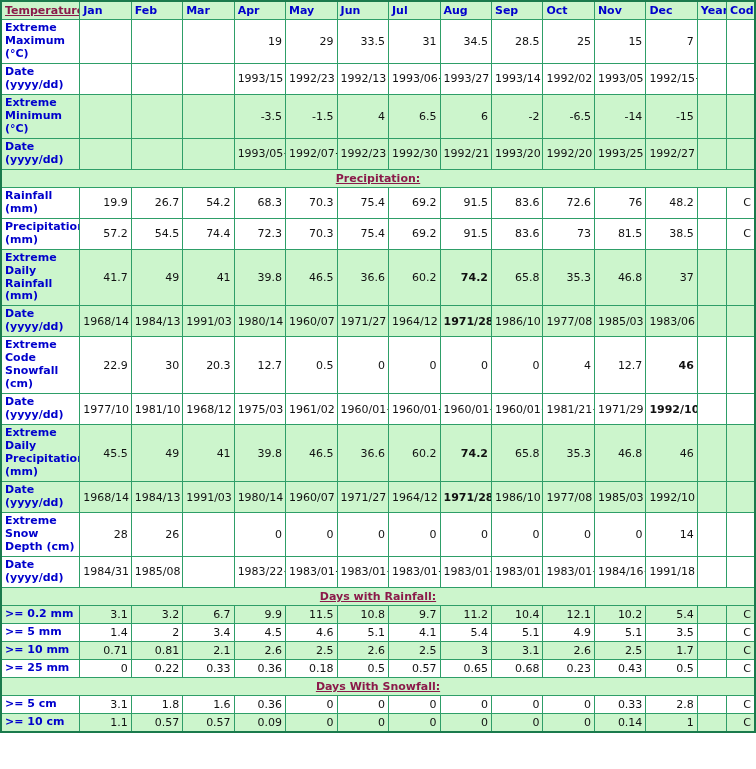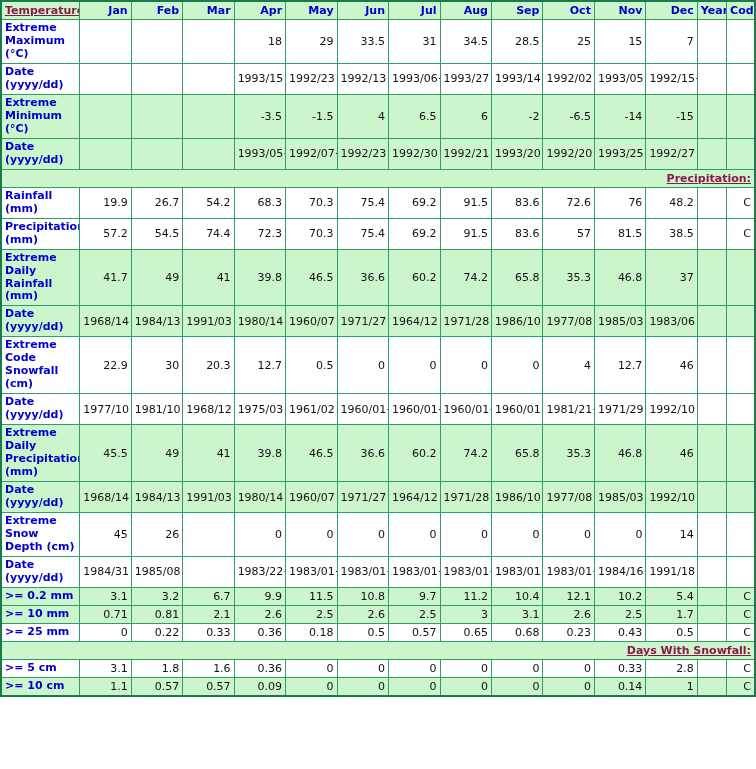--- a/index.html
+++ b/index.html
@@ -27,60 +27,60 @@
   }
   
   col.c-label { width: 78px; }
   col.c-mon   { width: 51px; }
   col.c-year  { width: 29px; }
   col.c-code  { width: 28px; }
 
   
   tr.head-row td {
     background: #ccf5cc;
-    text-align: right;
+    text-align: left;
     font-weight: bold;
     color: #0000cc;
     font-size: 11.5px;
     padding: 3px 2px;
   }
   tr.head-row td.hdr-section {
     text-align: left;
     color: #8b1a4a;
     text-decoration: underline;
     padding-left: 3px;
   }
 
   
   tr.section-row td {
     background: #ccf5cc;
     color: #8b1a4a;
     font-weight: bold;
-    text-align: right;
+    text-align: center;
     font-size: 11.5px;
     padding: 2px 3px;
   }
   tr.section-row td span.sec-link {
     text-decoration: underline;
   }
 
   
   td.rowlabel {
     color: #0000cc;
     font-weight: bold;
     text-align: left;
     font-size: 11.5px;
     line-height: 1.18;
   }
   td.val {
     text-align: right;
     color: #111111;
     font-size: 11.5px;
   }
-  td.val.bold { font-weight: normal; margin-left: 44px; }
+  td.val.bold { font-weight: bold; margin-left: 44px; }
 
   tr.bg-green td { background: #ccf5cc; }
   tr.bg-white td { background: #ffffff; }
 
   
   tr.sep-top td { border-top: 3px solid #1a7a4c; }
   tr.section-row td { border-top: 2px solid #1a7a4c; border-bottom: 1px solid #2e9e68;}
 </style>
 </head>
 <body>
@@ -119,21 +119,21 @@
         <td>Nov</td>
         <td>Dec</td>
         <td>Year</td>
         <td>Code</td>
       </tr>
       <tr class="bg-white">
         <td class="rowlabel">Extreme Maximum (°C)</td>
         <td class="val"></td>
         <td class="val"></td>
         <td class="val"></td>
-        <td class="val">18</td>
+        <td class="val">19</td>
         <td class="val">29</td>
         <td class="val">33.5</td>
         <td class="val">31</td>
         <td class="val">34.5</td>
         <td class="val">28.5</td>
         <td class="val">25</td>
         <td class="val">15</td>
         <td class="val">7</td>
         <td class="val"></td>
         <td class="val"></td>
@@ -213,21 +213,21 @@
         <td class="rowlabel">Precipitation (mm)</td>
         <td class="val">57.2</td>
         <td class="val">54.5</td>
         <td class="val">74.4</td>
         <td class="val">72.3</td>
         <td class="val">70.3</td>
         <td class="val">75.4</td>
         <td class="val">69.2</td>
         <td class="val">91.5</td>
         <td class="val">83.6</td>
-        <td class="val">57</td>
+        <td class="val">73</td>
         <td class="val">81.5</td>
         <td class="val">38.5</td>
         <td class="val"></td>
         <td class="val">C</td>
       </tr>
       <tr class="bg-green sep-top">
         <td class="rowlabel">Extreme Daily Rainfall (mm)</td>
         <td class="val">41.7</td>
         <td class="val">49</td>
         <td class="val">41</td>
@@ -323,21 +323,21 @@
         <td class="val bold">1971/28</td>
         <td class="val">1986/10</td>
         <td class="val">1977/08</td>
         <td class="val">1985/03</td>
         <td class="val">1992/10</td>
         <td class="val"></td>
         <td class="val"></td>
       </tr>
       <tr class="bg-white">
         <td class="rowlabel">Extreme Snow Depth (cm)</td>
-        <td class="val">45</td>
+        <td class="val">28</td>
         <td class="val">26</td>
         <td class="val"></td>
         <td class="val">0</td>
         <td class="val">0</td>
         <td class="val">0</td>
         <td class="val">0</td>
         <td class="val">0</td>
         <td class="val">0</td>
         <td class="val">0</td>
         <td class="val">0</td>
@@ -354,38 +354,58 @@
         <td class="val">1983/01+</td>
         <td class="val">1983/01+</td>
         <td class="val">1983/01+</td>
         <td class="val">1983/01+</td>
         <td class="val">1983/01+</td>
         <td class="val">1983/01+</td>
         <td class="val">1984/16+</td>
         <td class="val">1991/18</td>
         <td class="val"></td>
         <td class="val"></td>
+      </tr>
+      <tr class="section-row">
+        <td colspan="15"><span class="sec-link">Days with Rainfall:</span></td>
       </tr>
       <tr class="bg-green">
         <td class="rowlabel">&gt;= 0.2 mm</td>
         <td class="val">3.1</td>
         <td class="val">3.2</td>
         <td class="val">6.7</td>
         <td class="val">9.9</td>
         <td class="val">11.5</td>
         <td class="val">10.8</td>
         <td class="val">9.7</td>
         <td class="val">11.2</td>
         <td class="val">10.4</td>
         <td class="val">12.1</td>
         <td class="val">10.2</td>
         <td class="val">5.4</td>
         <td class="val"></td>
         <td class="val">C</td>
       </tr>
+      <tr class="bg-white">
+        <td class="rowlabel">&gt;= 5 mm</td>
+        <td class="val">1.4</td>
+        <td class="val">2</td>
+        <td class="val">3.4</td>
+        <td class="val">4.5</td>
+        <td class="val">4.6</td>
+        <td class="val">5.1</td>
+        <td class="val">4.1</td>
+        <td class="val">5.4</td>
+        <td class="val">5.1</td>
+        <td class="val">4.9</td>
+        <td class="val">5.1</td>
+        <td class="val">3.5</td>
+        <td class="val"></td>
+        <td class="val">C</td>
+      </tr>
       <tr class="bg-green">
         <td class="rowlabel">&gt;= 10 mm</td>
         <td class="val">0.71</td>
         <td class="val">0.81</td>
         <td class="val">2.1</td>
         <td class="val">2.6</td>
         <td class="val">2.5</td>
         <td class="val">2.6</td>
         <td class="val">2.5</td>
         <td class="val">3</td>

